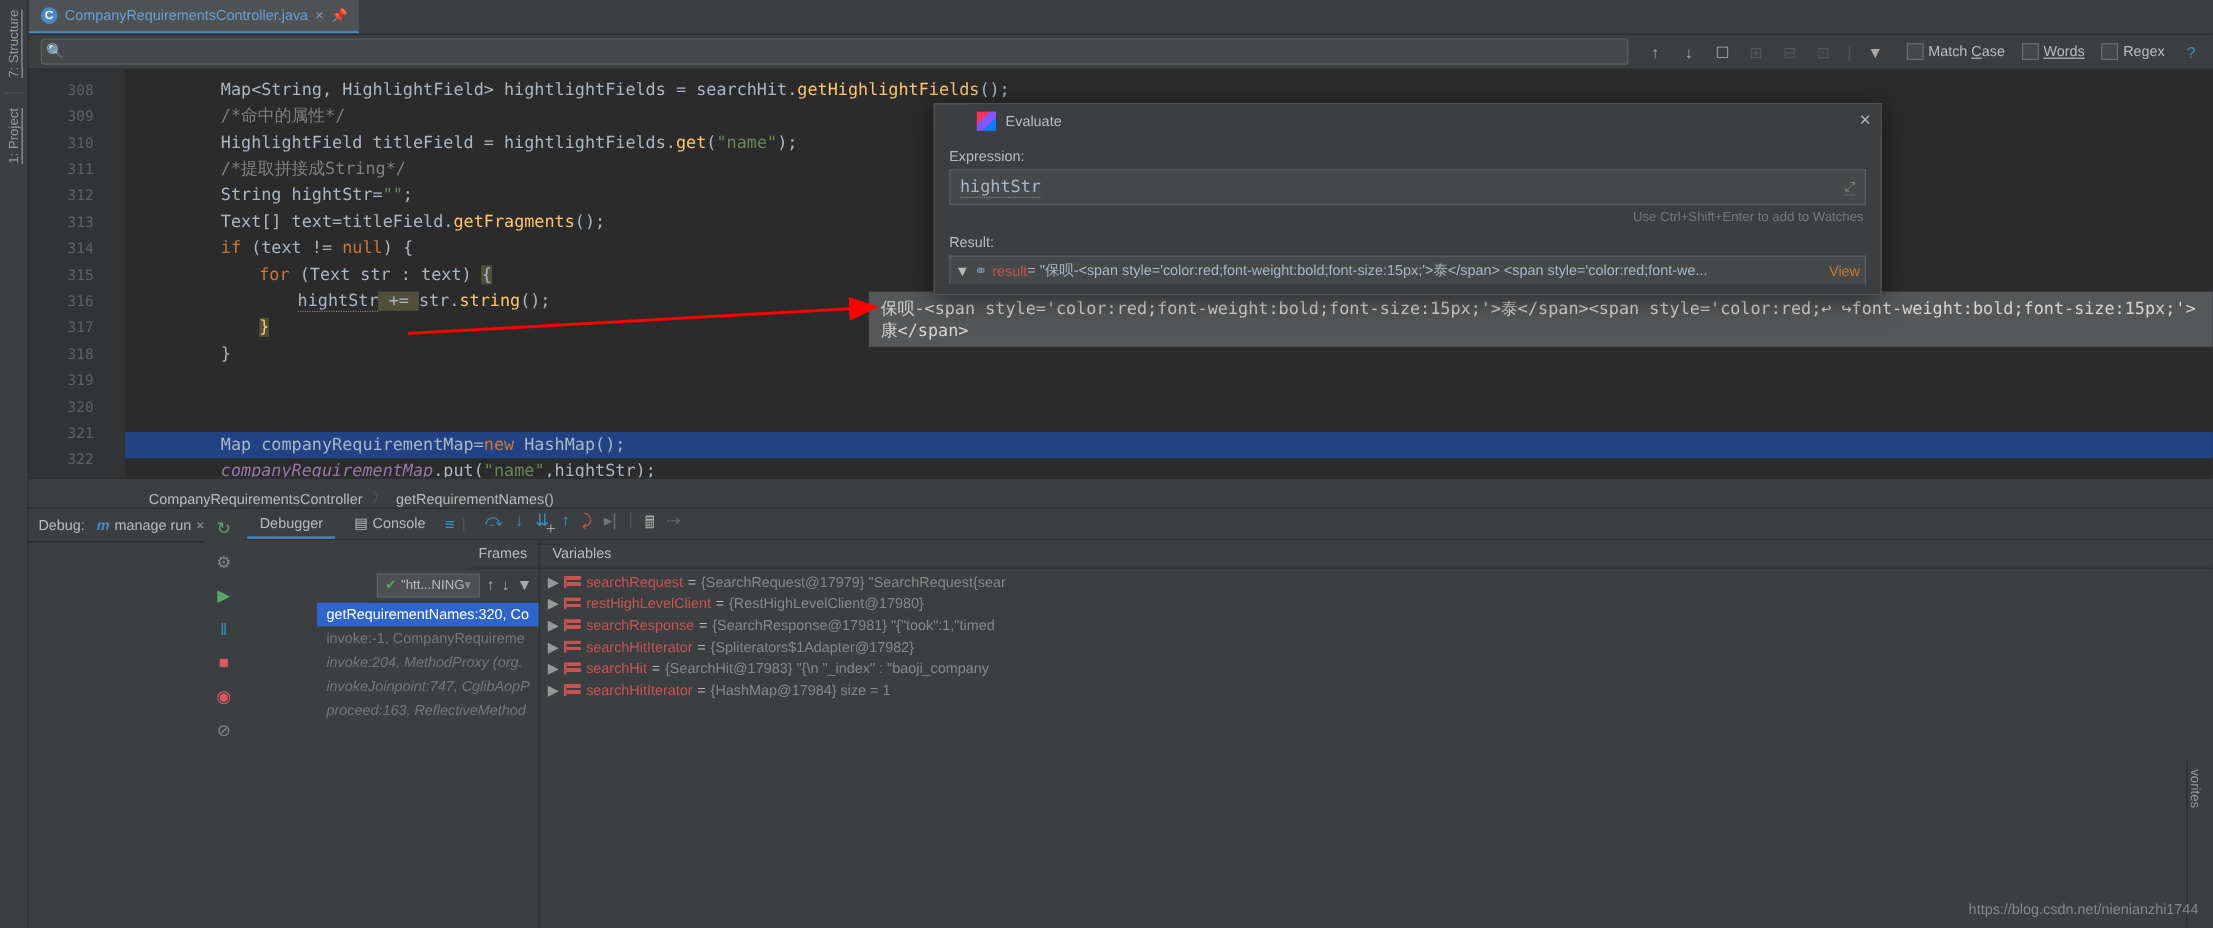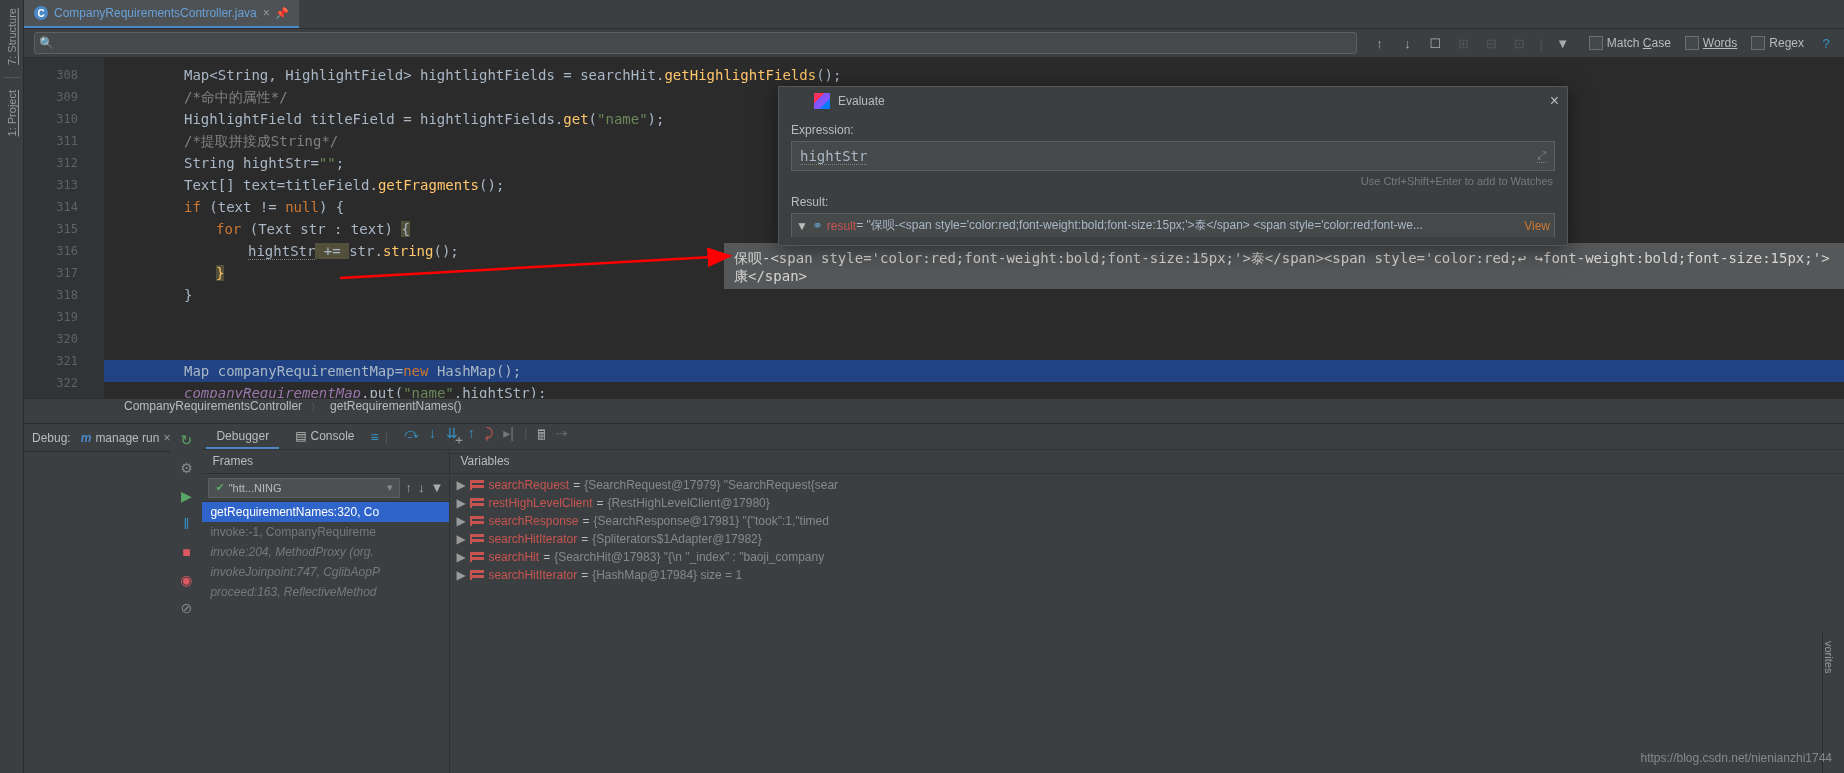--- a/index.html
+++ b/index.html
@@ -37,21 +37,21 @@
 .editor-body .line { height: 22px; white-space: pre; padding-left: 80px; }
 .hl-exec { background: #214283; margin-top: 32px; }
 .kw { color: #cc7832; }
 .str { color: #6a8759; }
 .cmt { color: #808080; }
 .method { color: #ffc66d; }
 .ident { font-style: italic; color: #9876aa; }
 .warn-u { border-bottom: 1px dotted #808080; }
 
 
-.breadcrumb { position: absolute; left: 24px; top: 398px; right: 0; height: 26px; background: #3c3f41; display: flex; align-items: flex-start; padding-left: 100px; gap: 8px; font-size: 12px; color: #bbb; border-top: 1px solid #2b2b2b; border-bottom: 1px solid #2b2b2b; }
+.breadcrumb { position: absolute; left: 24px; top: 398px; right: 0; height: 26px; background: #3c3f41; display: flex; align-items: flex-end; padding-left: 100px; gap: 8px; font-size: 12px; color: #bbb; border-top: 1px solid #2b2b2b; border-bottom: 1px solid #2b2b2b; }
 .breadcrumb .sep { color: #666; }
 
 
 .debug-panel { position: absolute; left: 24px; top: 424px; right: 0; bottom: 0; background: #3c3f41; display: flex; flex-direction: row; }
 .debug-header { height: 28px; display: flex; align-items: center; padding-left: 8px; gap: 10px; font-size: 12px; border-bottom: 1px solid #2b2b2b; }
 .debug-header .title { color: #bbb; }
 .debug-header .run-tab { color: #bbb; display: flex; align-items: center; gap: 4px; }
 .debug-header .run-tab .m { color: #4a88c7; font-style: italic; font-weight: bold; }
 .debug-header .close { color: #999; cursor: pointer; }
 
@@ -60,21 +60,21 @@
 .dli { cursor: pointer; font-size: 14px; }
 .debug-main { flex: 1; display: flex; flex-direction: column; }
 .debug-tabs { height: 26px; display: flex; align-items: center; gap: 6px; padding-left: 4px; border-bottom: 1px solid #323232; }
 .dtab { padding: 4px 10px; font-size: 12px; color: #bbb; border-bottom: 2px solid transparent; cursor: pointer; }
 .dtab.active { border-bottom: 2px solid #4a88c7; }
 .dtab .di { margin-right: 4px; }
 .debug-toolbar-icons { display: flex; gap: 10px; margin-left: 10px; color: #3592c4; }
 .dticon { cursor: pointer; font-size: 14px; }
 
 .debug-cols { flex: 1; display: flex; }
-.frames-col { width: 248px; border-right: 1px solid #323232; display: flex; flex-direction: column; }
+.frames-col { width: 248px; border-right: 1px solid #323232; display: flex; flex-direction: column; align-items: flex-end; }
 .col-header { height: 24px; padding: 4px 10px; font-size: 12px; color: #bbb; border-bottom: 1px solid #323232; }
 .frames-toolbar { height: 28px; display: flex; align-items: center; gap: 6px; padding: 0 6px; border-bottom: 1px solid #323232; }
 .thread-combo { flex: 1; height: 20px; background: #4c5052; border: 1px solid #5e6060; display: flex; align-items: center; padding: 0 6px; font-size: 11px; color: #bbb; }
 .thread-combo .ok { color: #59a869; margin-right: 4px; }
 .thread-combo .dd { margin-left: auto; color: #888; }
 .ft-icon { color: #aaa; font-size: 13px; cursor: pointer; }
 .frames-list { flex: 1; overflow: hidden; }
 .frow { padding: 3px 8px; font-size: 12px; color: #777; white-space: nowrap; }
 .frow.sel { background: #2f65ca; color: #fff; }
 

